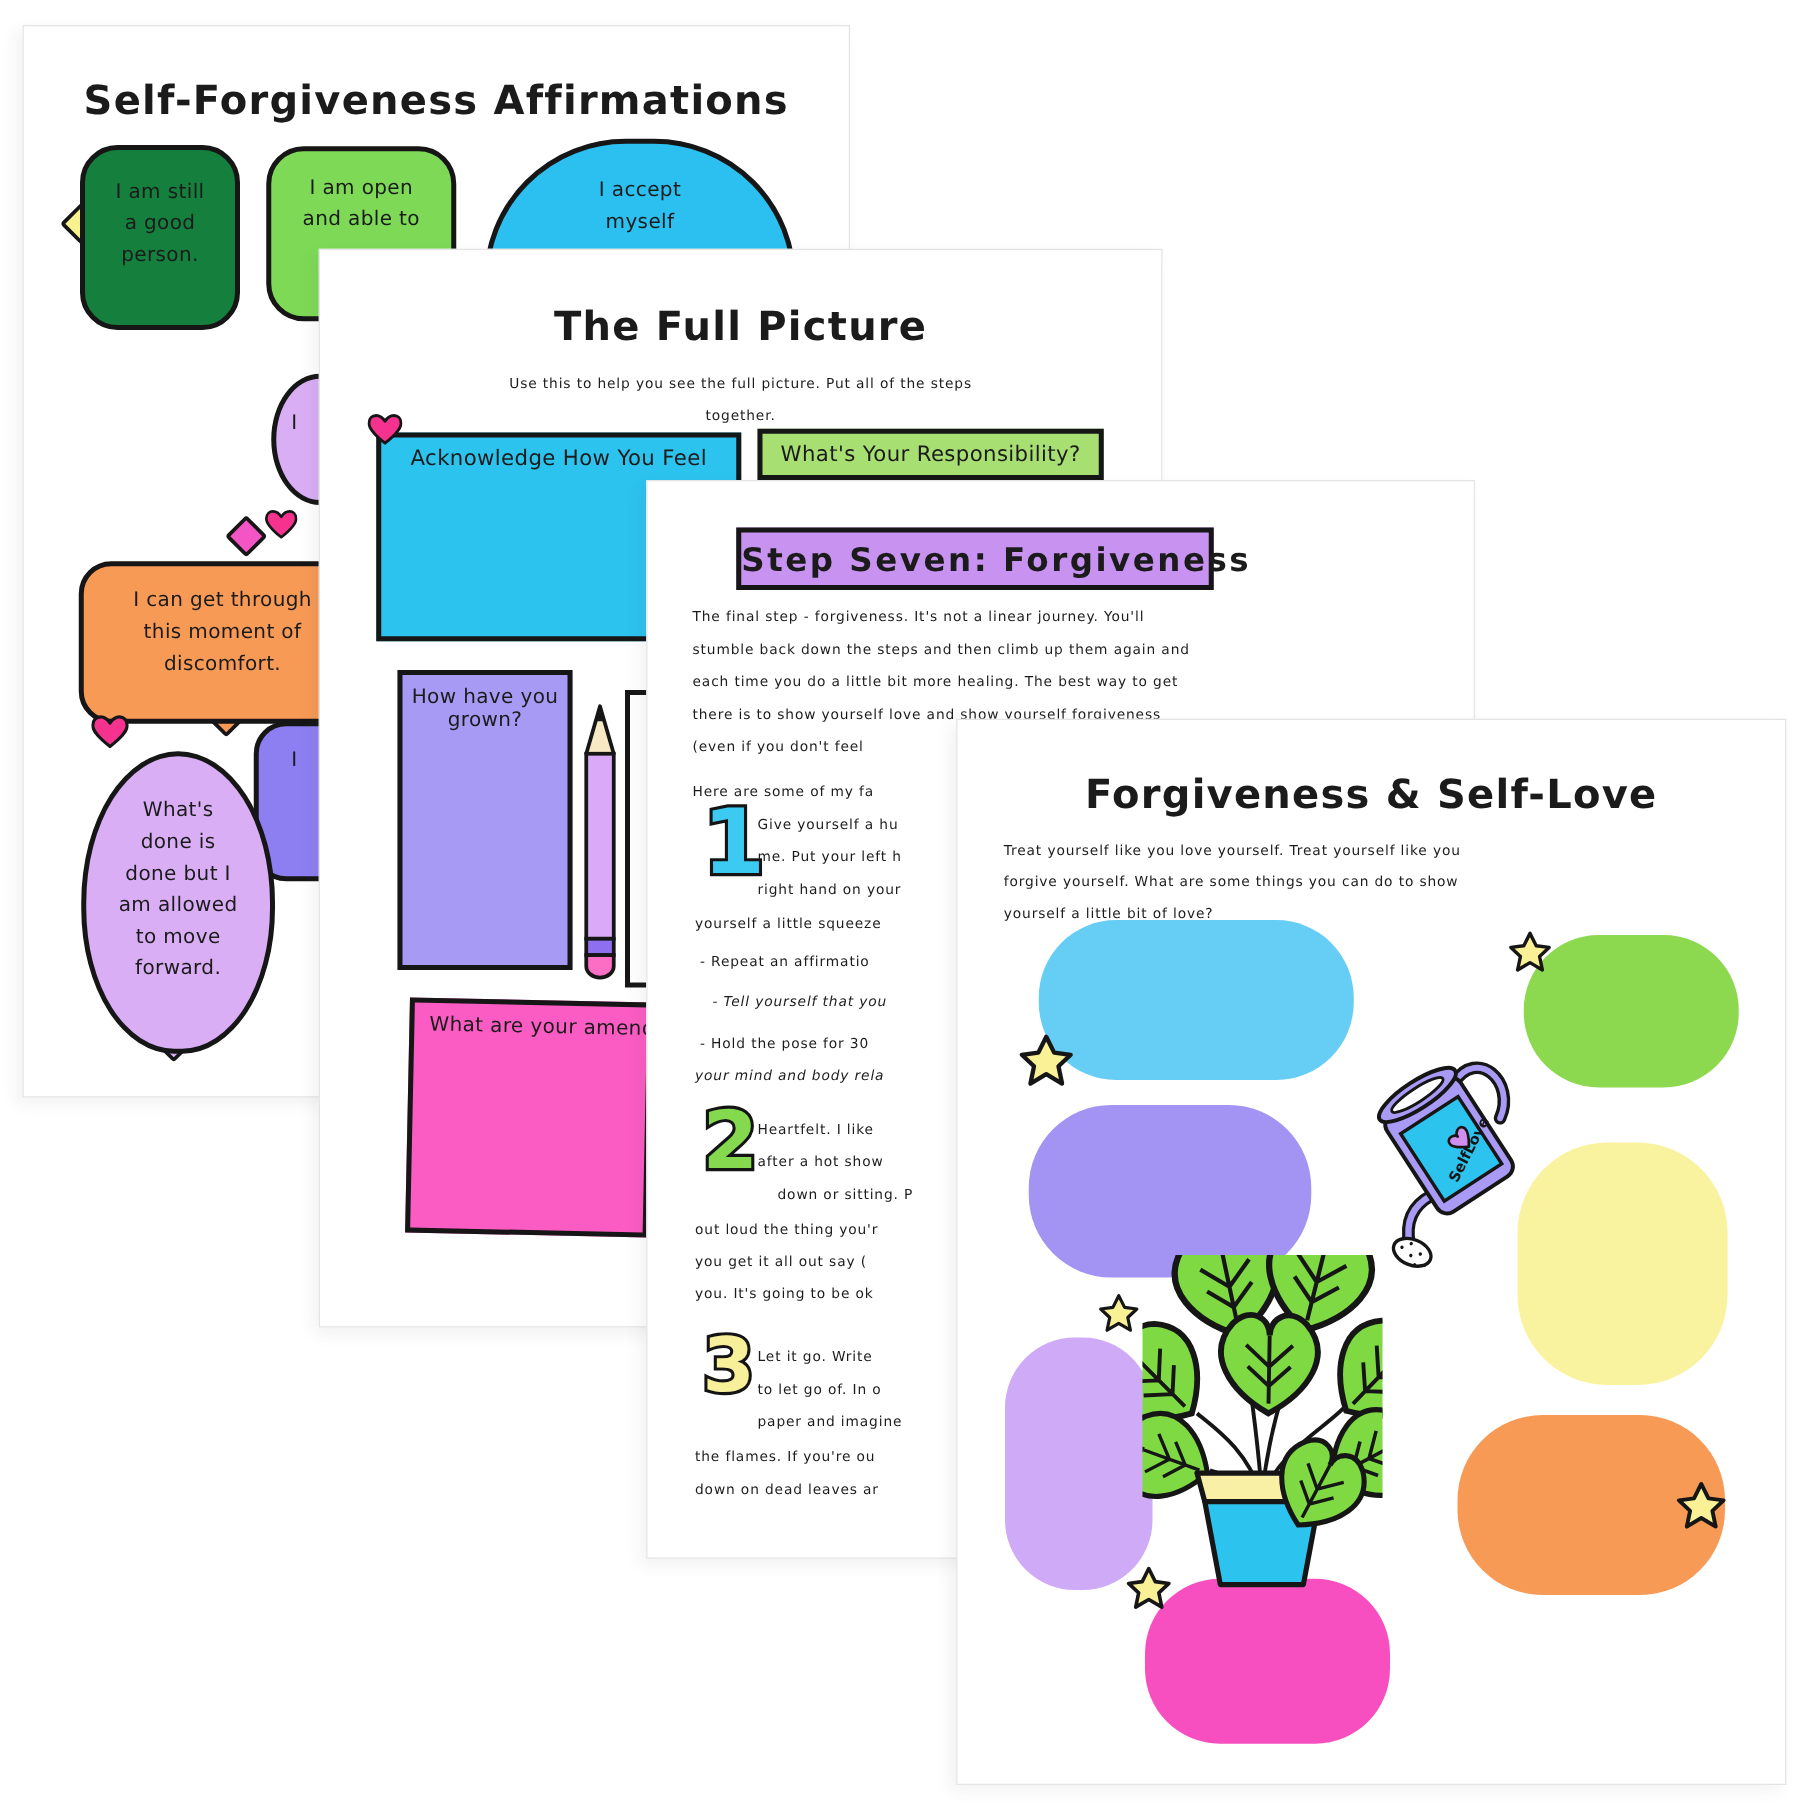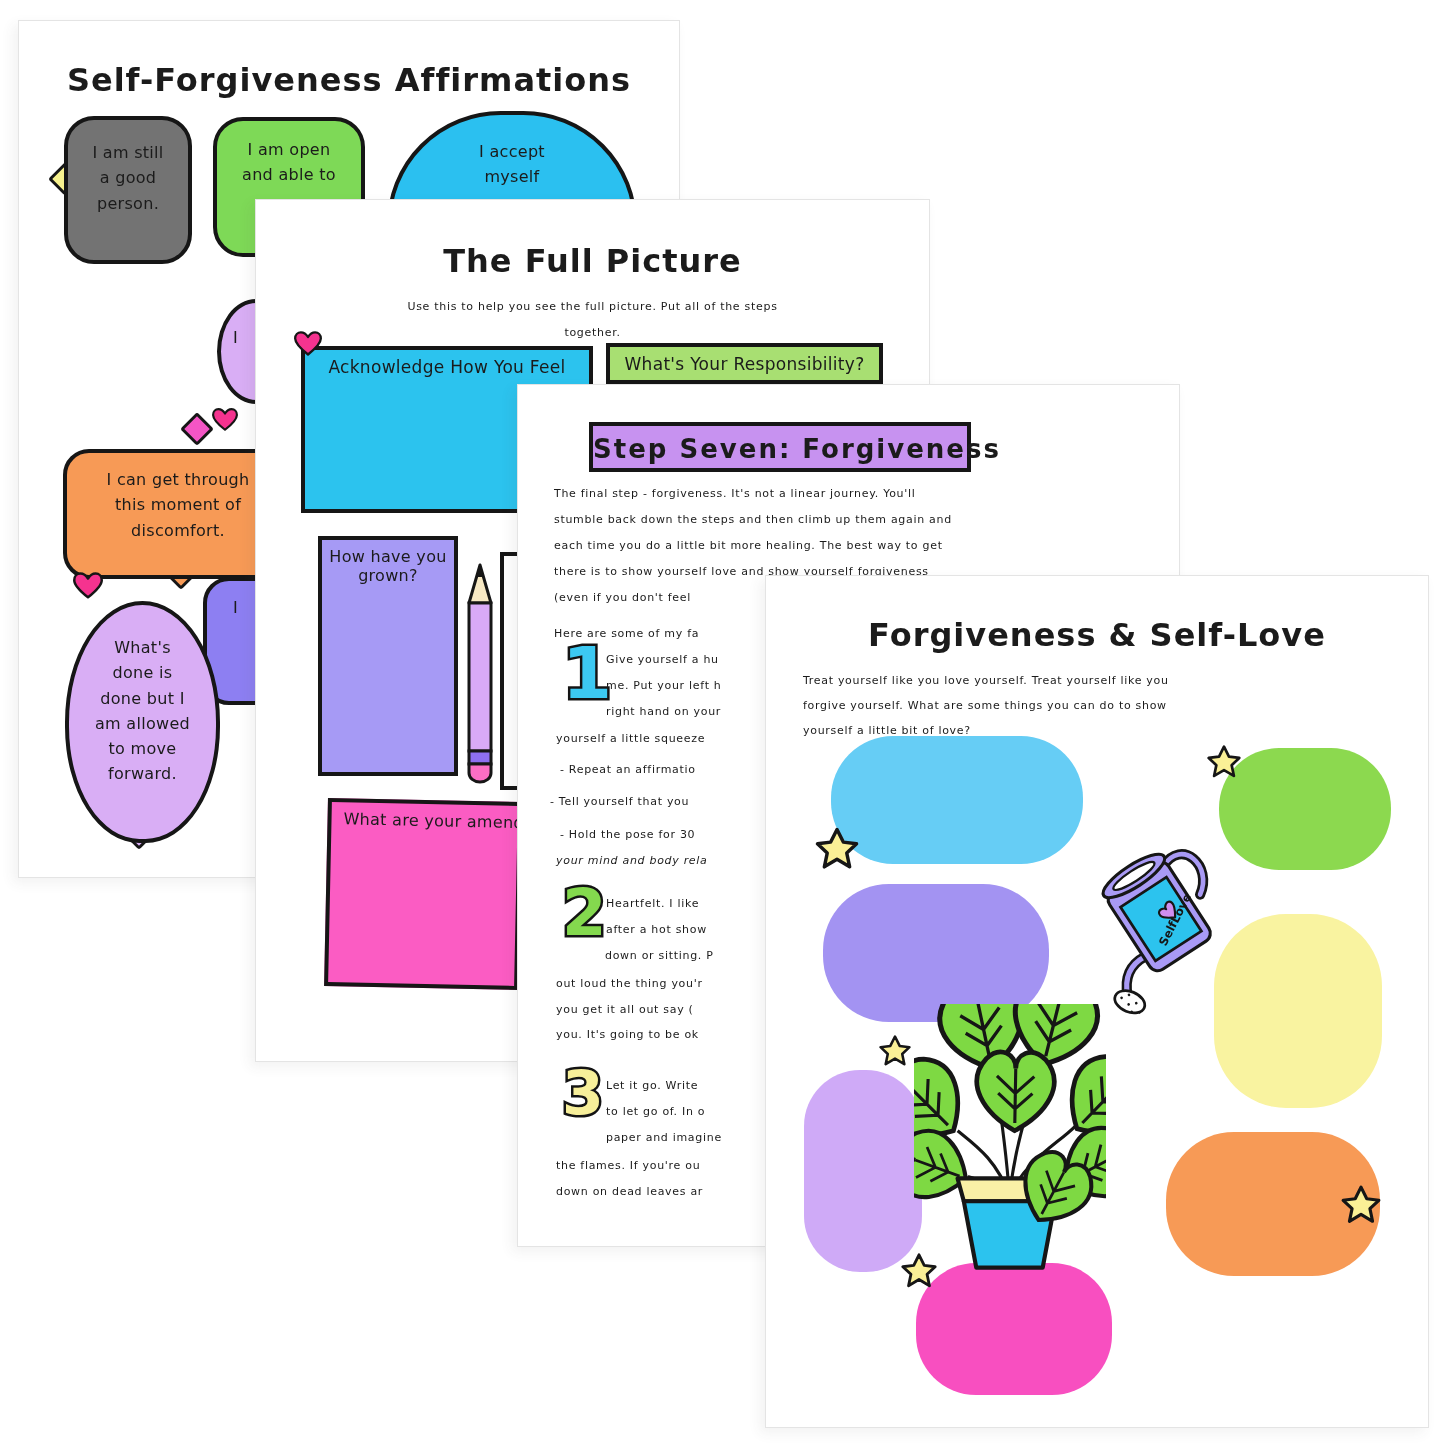--- a/index.html
+++ b/index.html
@@ -28,21 +28,21 @@
 </style>
 </head>
 <body>
 
 <div class="canvas">
 
   <div class="page" id="page1">
     <div class="pg-title" style="top:40px;">Self-Forgiveness Affirmations</div>
 
     <div class="tail" style="left:34px;top:146px;background:#f7f28e;"></div>
-    <div class="bubble" style="left:45px;top:95px;width:128px;height:148px;background:#737373;border-radius:30px;padding-top:20px;">I am still
+    <div class="bubble" style="left:45px;top:95px;width:128px;height:148px;background:#15803d;border-radius:30px;padding-top:20px;">I am still
 a good
 person.</div>
 
     <div class="bubble" style="left:194px;top:96px;width:152px;height:140px;background:#7ed957;border-radius:30px;padding-top:16px;">I am open
 and able to</div>
 
     <div class="bubble" style="left:368px;top:90px;width:250px;height:180px;background:#2bc0f0;border-radius:120px 120px 70px 70px;padding-top:24px;">I accept
 myself</div>
 
     <div class="tail" style="left:166px;top:396px;background:#f455c5;"></div>
@@ -119,28 +119,28 @@
     <div class="line" style="left:36px;top:200px;">(even if you don't feel</div>
     <div class="line" style="left:36px;top:236px;">Here are some of my fa</div>
 
     <div class="bignum" style="left:44px;top:252px;font-size:72px;color:#3cc9f2;">1</div>
     <div class="line" style="left:88px;top:262px;">Give yourself a hu</div>
     <div class="line" style="left:88px;top:288px;">me. Put your left h</div>
     <div class="line" style="left:88px;top:314px;">right hand on your</div>
     <div class="line" style="left:38px;top:341px;">yourself a little squeeze</div>
 
     <div class="line" style="left:42px;top:372px;">- Repeat an affirmatio</div>
-    <div class="line" style="left:32px;top:404px;">- Tell yourself that you</div>
+    <div class="line" style="left:52px;top:404px;font-style:italic;">- Tell yourself that you</div>
     <div class="line" style="left:42px;top:437px;">- Hold the pose for 30</div>
     <div class="line" style="left:38px;top:463px;font-style:italic;">your mind and body rela</div>
 
     <div class="bignum" style="left:44px;top:496px;font-size:64px;color:#84d94e;">2</div>
     <div class="line" style="left:88px;top:506px;">Heartfelt. I like</div>
     <div class="line" style="left:88px;top:532px;">after a hot show</div>
-    <div class="line" style="left:87px;top:558px;text-align:center;">down or sitting. P</div>
+    <div class="line" style="left:104px;top:558px;text-align:center;">down or sitting. P</div>
     <div class="line" style="left:38px;top:586px;">out loud the thing you'r</div>
     <div class="line" style="left:38px;top:612px;">you get it all out say (</div>
     <div class="line" style="left:38px;top:637px;">you. It's going to be ok</div>
 
     <div class="bignum" style="left:44px;top:678px;font-size:60px;color:#f7ef9a;">3</div>
     <div class="line" style="left:88px;top:688px;">Let it go. Write</div>
     <div class="line" style="left:88px;top:714px;">to let go of. In o</div>
     <div class="line" style="left:88px;top:740px;">paper and imagine</div>
     <div class="line" style="left:38px;top:768px;">the flames. If you're ou</div>
     <div class="line" style="left:38px;top:794px;">down on dead leaves ar</div>

